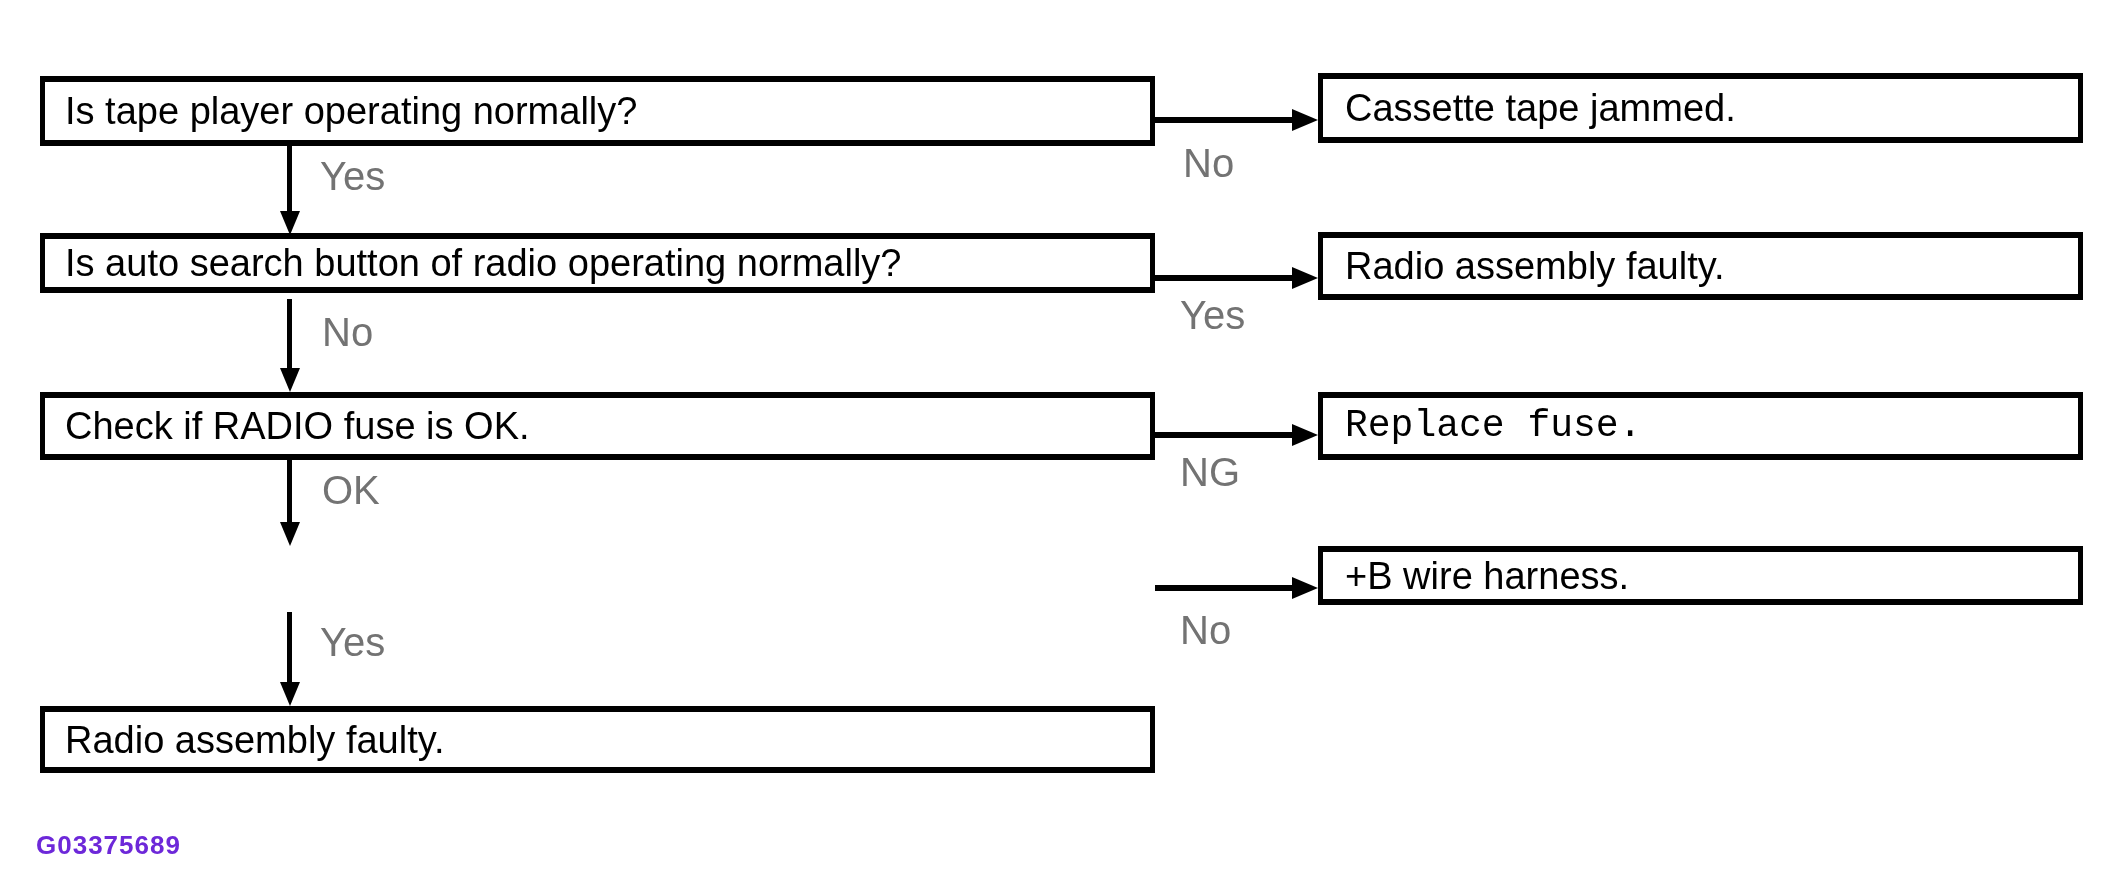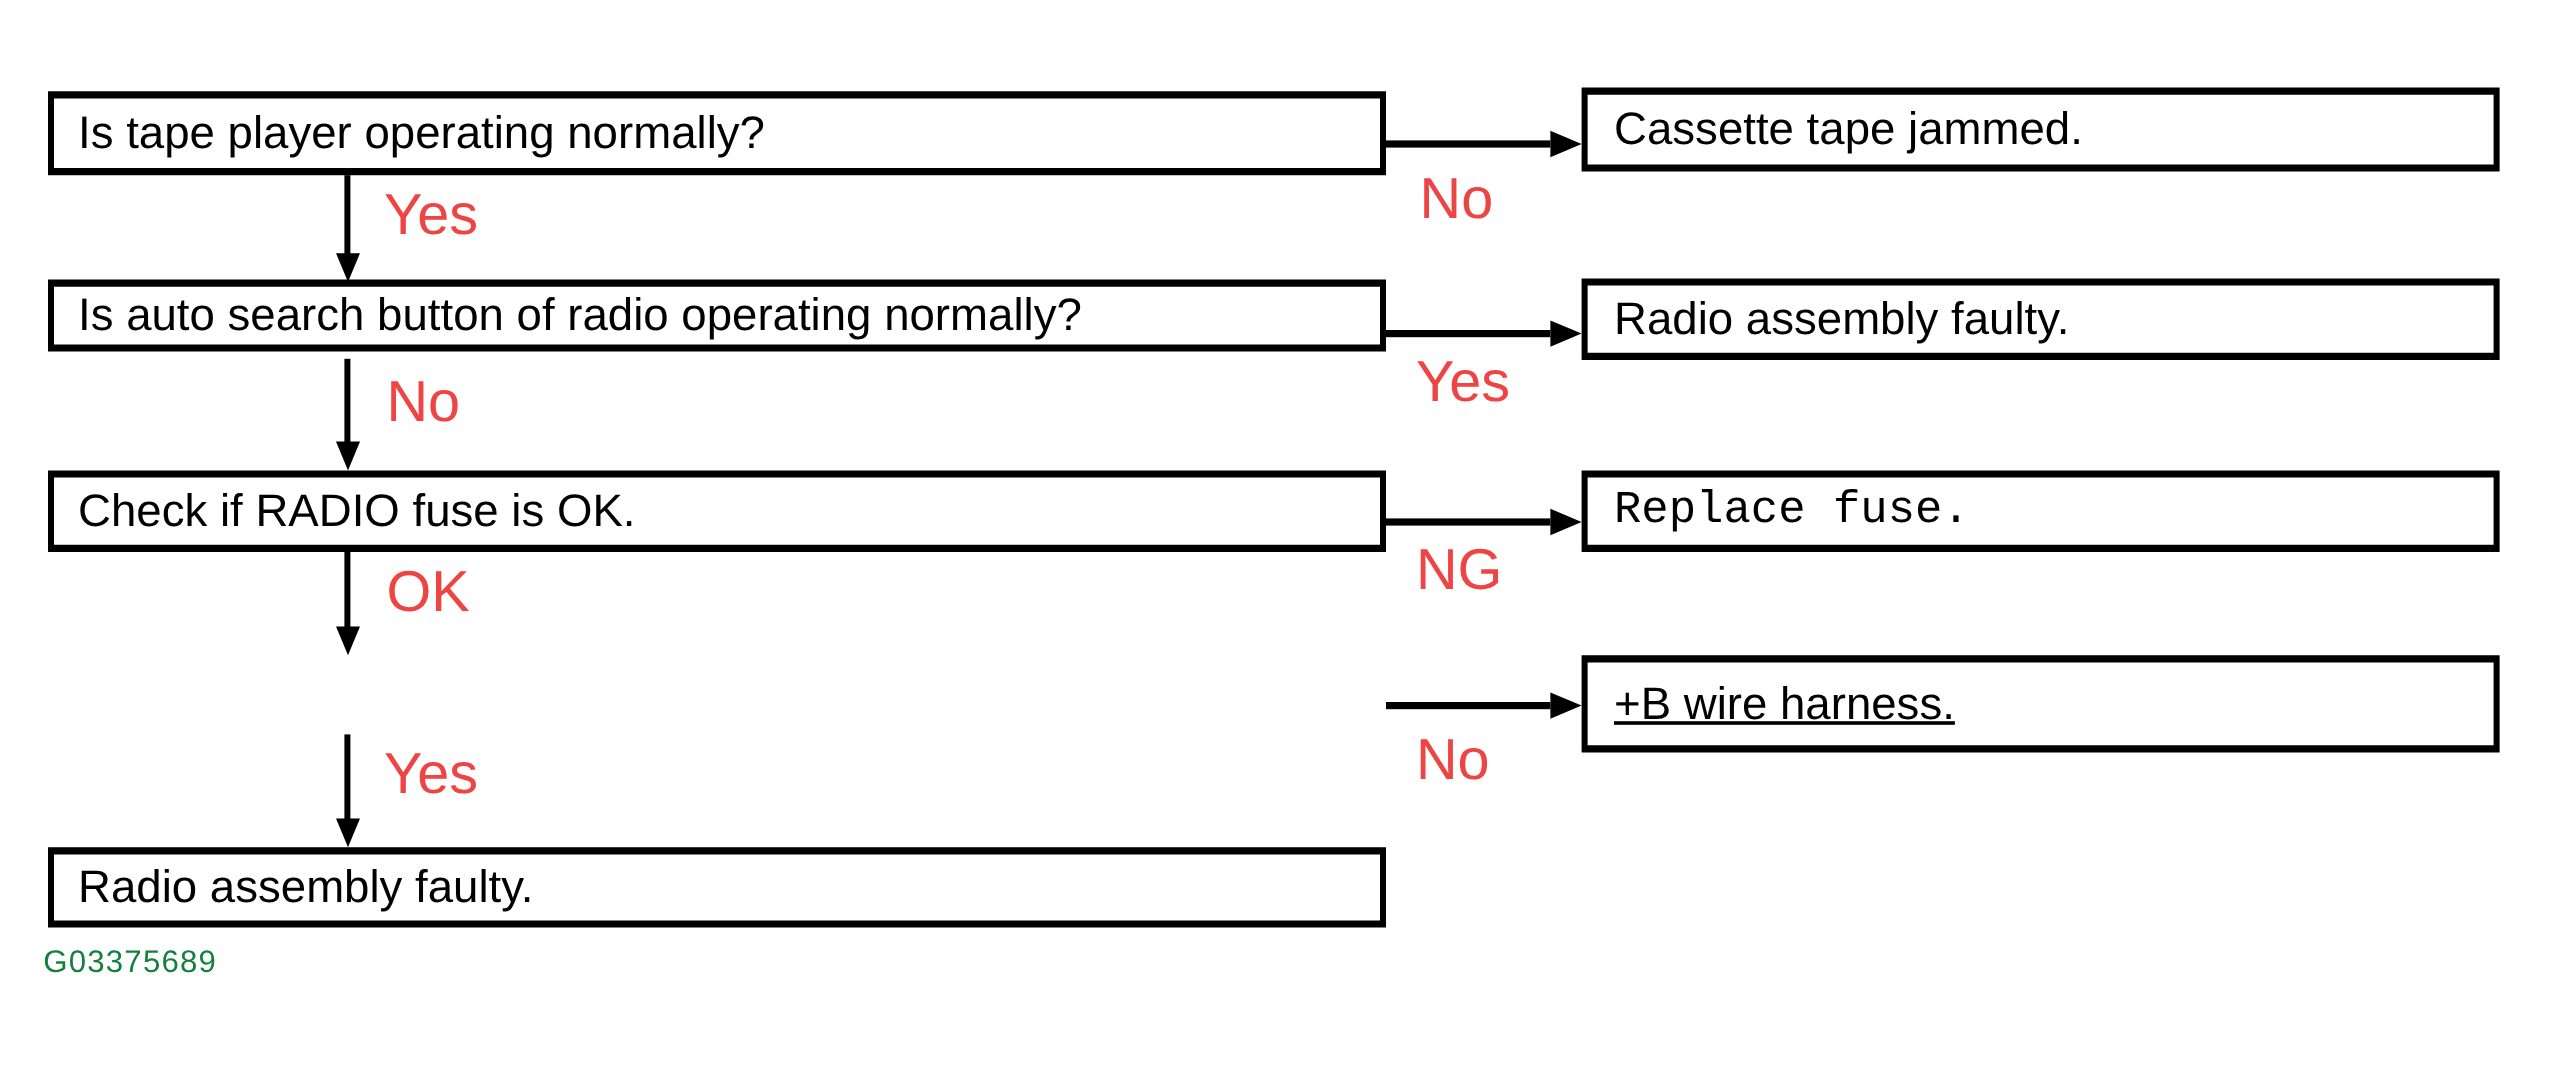--- a/index.html
+++ b/index.html
@@ -52,32 +52,33 @@
   }
   .hhead {
     position: absolute;
     width: 0; height: 0;
     border-top: 11px solid transparent;
     border-bottom: 11px solid transparent;
     border-left: 26px solid #000000;
   }
   .lbl {
     position: absolute;
-    font-size: 48px;
+    font-size: 40px;
     line-height: 1;
-    color: #ef4444;
+    color: #737373;
     white-space: nowrap;
   }
   .figure-id {
     position: absolute;
     left: 36px;
-    top: 786px;
+    top: 830px;
     font-size: 26px;
-    color: #15803d;
+    color: #6d28d9;
     letter-spacing: 1px;
+    font-weight: bold;
   }
 </style>
 </head>
 <body>
 
 <div class="canvas">
 
   <div class="box left-col" style="top:76px; height:70px;">
     <span>Is tape player operating normally?</span>
   </div>
@@ -100,21 +101,21 @@
   </div>
 
   <div class="box right-col" style="top:232px; height:68px;">
     <span>Radio assembly faulty.</span>
   </div>
 
   <div class="box right-col" style="top:392px; height:68px;font-family:Liberation Mono, monospace;">
     <span>Replace fuse.</span>
   </div>
 
-  <div class="box right-col" style="top:546px; height:81px;text-decoration:underline;">
+  <div class="box right-col" style="top:546px; height:59px;">
     <span>+B wire harness.</span>
   </div>
 
   <div>
     <div class="vline" style="left:287px; top:146px; height:67px;"></div>
     <div class="vhead" style="left:280px; top:211px;"></div>
   </div>
   <div>
     <div class="vline" style="left:287px; top:299px; height:70px;"></div>
     <div class="vhead" style="left:280px; top:368px;"></div>

